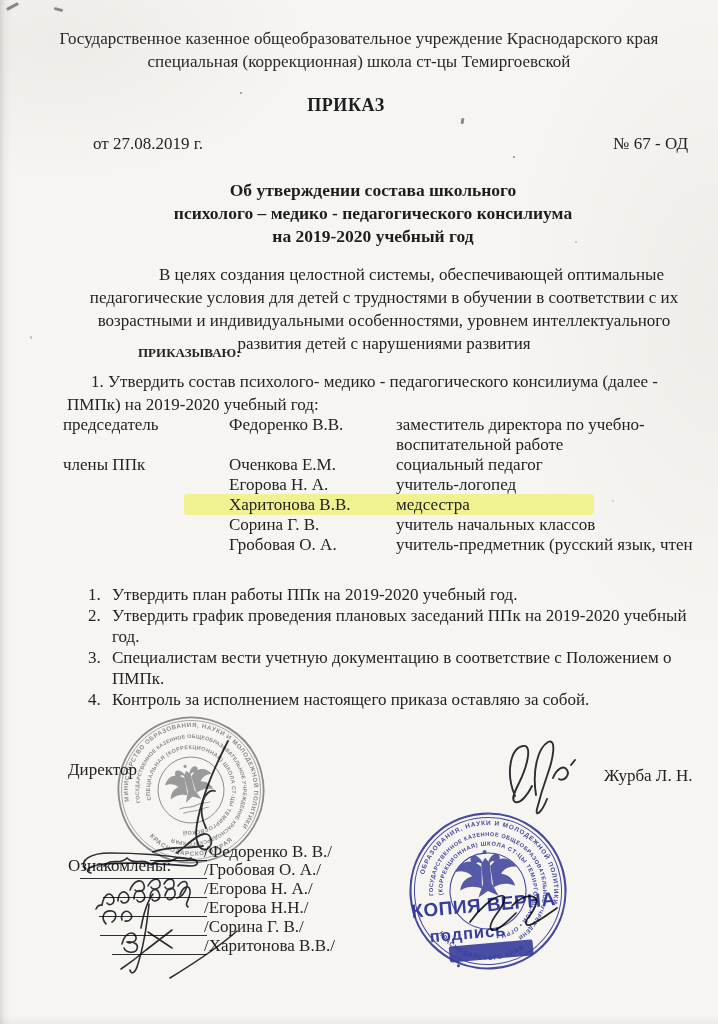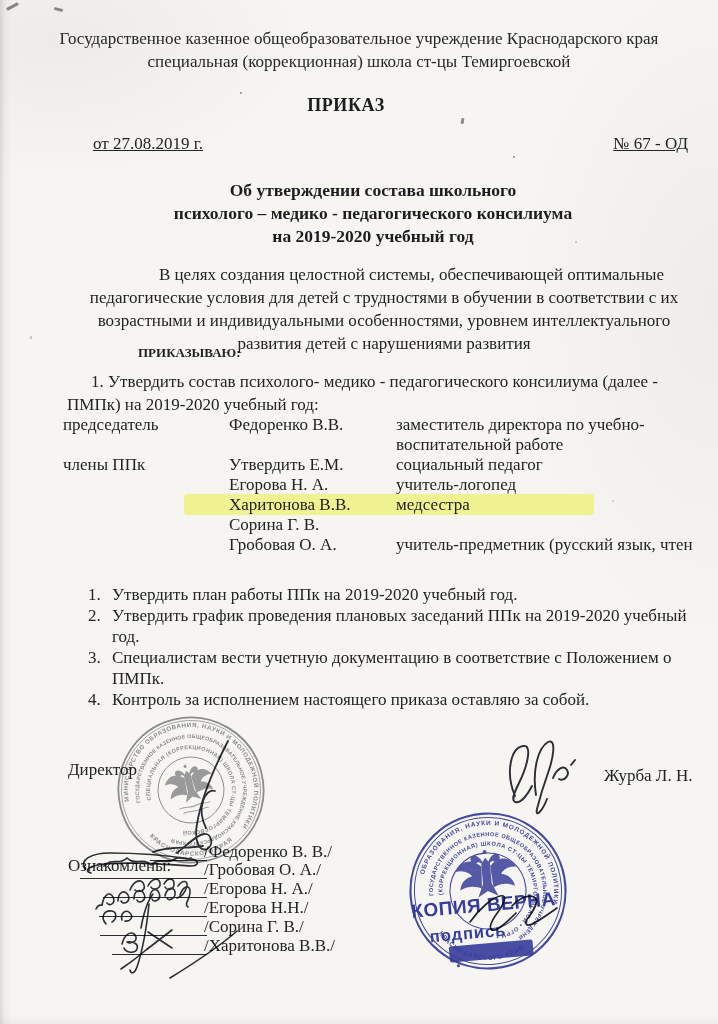--- a/index.html
+++ b/index.html
@@ -14,21 +14,21 @@
     font-family:"Liberation Serif","DejaVu Serif",serif;
     color:#232325;
     font-size:17px;
   }
   .abs{position:absolute;}
   .ml{white-space:pre-line;}
   .center{left:0;right:0;text-align:center;}
   .b{font-weight:bold;}
   .org{top:27px;line-height:23px;color:#27272a;}
   .doctype{top:95px;font-size:18px;letter-spacing:.6px;transform:translateX(-13px);color:#1d1d20;}
-  .meta{top:134px;left:93px;right:30px;display:flex;justify-content:space-between;text-decoration:underline;}
+  .meta{top:134px;left:93px;right:30px;display:flex;justify-content:space-between;}
   .subject{top:179px;line-height:23px;transform:translateX(14px);font-size:17.5px;color:#1d1d20;}
   .preamble{top:263px;left:67px;width:634px;line-height:23px;text-indent:55px;text-align:center;}
   .orderword{top:345px;left:102px;font-size:13px;margin-left:36px;}
   .item1{top:370px;left:67px;width:640px;line-height:23px;text-indent:24px;}
   .roster{top:415px;left:63px;width:640px;line-height:20px;}
   .rrow{display:flex;position:relative;z-index:1;}
   .rrole{width:166px;flex:none;}
   .rname{width:167px;flex:none;}
   .rpos{flex:1;}
   .hlbar{position:absolute;left:121px;top:79px;width:410px;height:21px;
@@ -79,36 +79,37 @@
   <div class="abs roster">
     <div class="hlbar"></div>
     <div class="rrow">
       <div class="rrole">председатель</div>
       <div class="rname">Федоренко В.В.</div>
       <div class="rpos ml">заместитель директора по учебно-
 воспитательной работе</div>
     </div>
     <div class="rrow">
       <div class="rrole">члены ППк</div>
-      <div class="rname">Утвердить Е.М.</div>
+      <div class="rname">Оченкова Е.М.</div>
       <div class="rpos">социальный педагог</div>
     </div>
     <div class="rrow">
       <div class="rrole"></div>
       <div class="rname">Егорова Н. А.</div>
       <div class="rpos">учитель-логопед</div>
     </div>
     <div class="rrow">
       <div class="rrole"></div>
       <div class="rname">Харитонова В.В.</div>
       <div class="rpos">медсестра</div>
     </div>
     <div class="rrow">
       <div class="rrole"></div>
       <div class="rname">Сорина Г. В.</div>
+      <div class="rpos">учитель начальных классов</div>
     </div>
     <div class="rrow">
       <div class="rrole"></div>
       <div class="rname">Гробовая О. А.</div>
       <div class="rpos">учитель-предметник (русский язык, чтен</div>
     </div>
   </div>
 
   <div class="abs list2">
     <div class="li">

